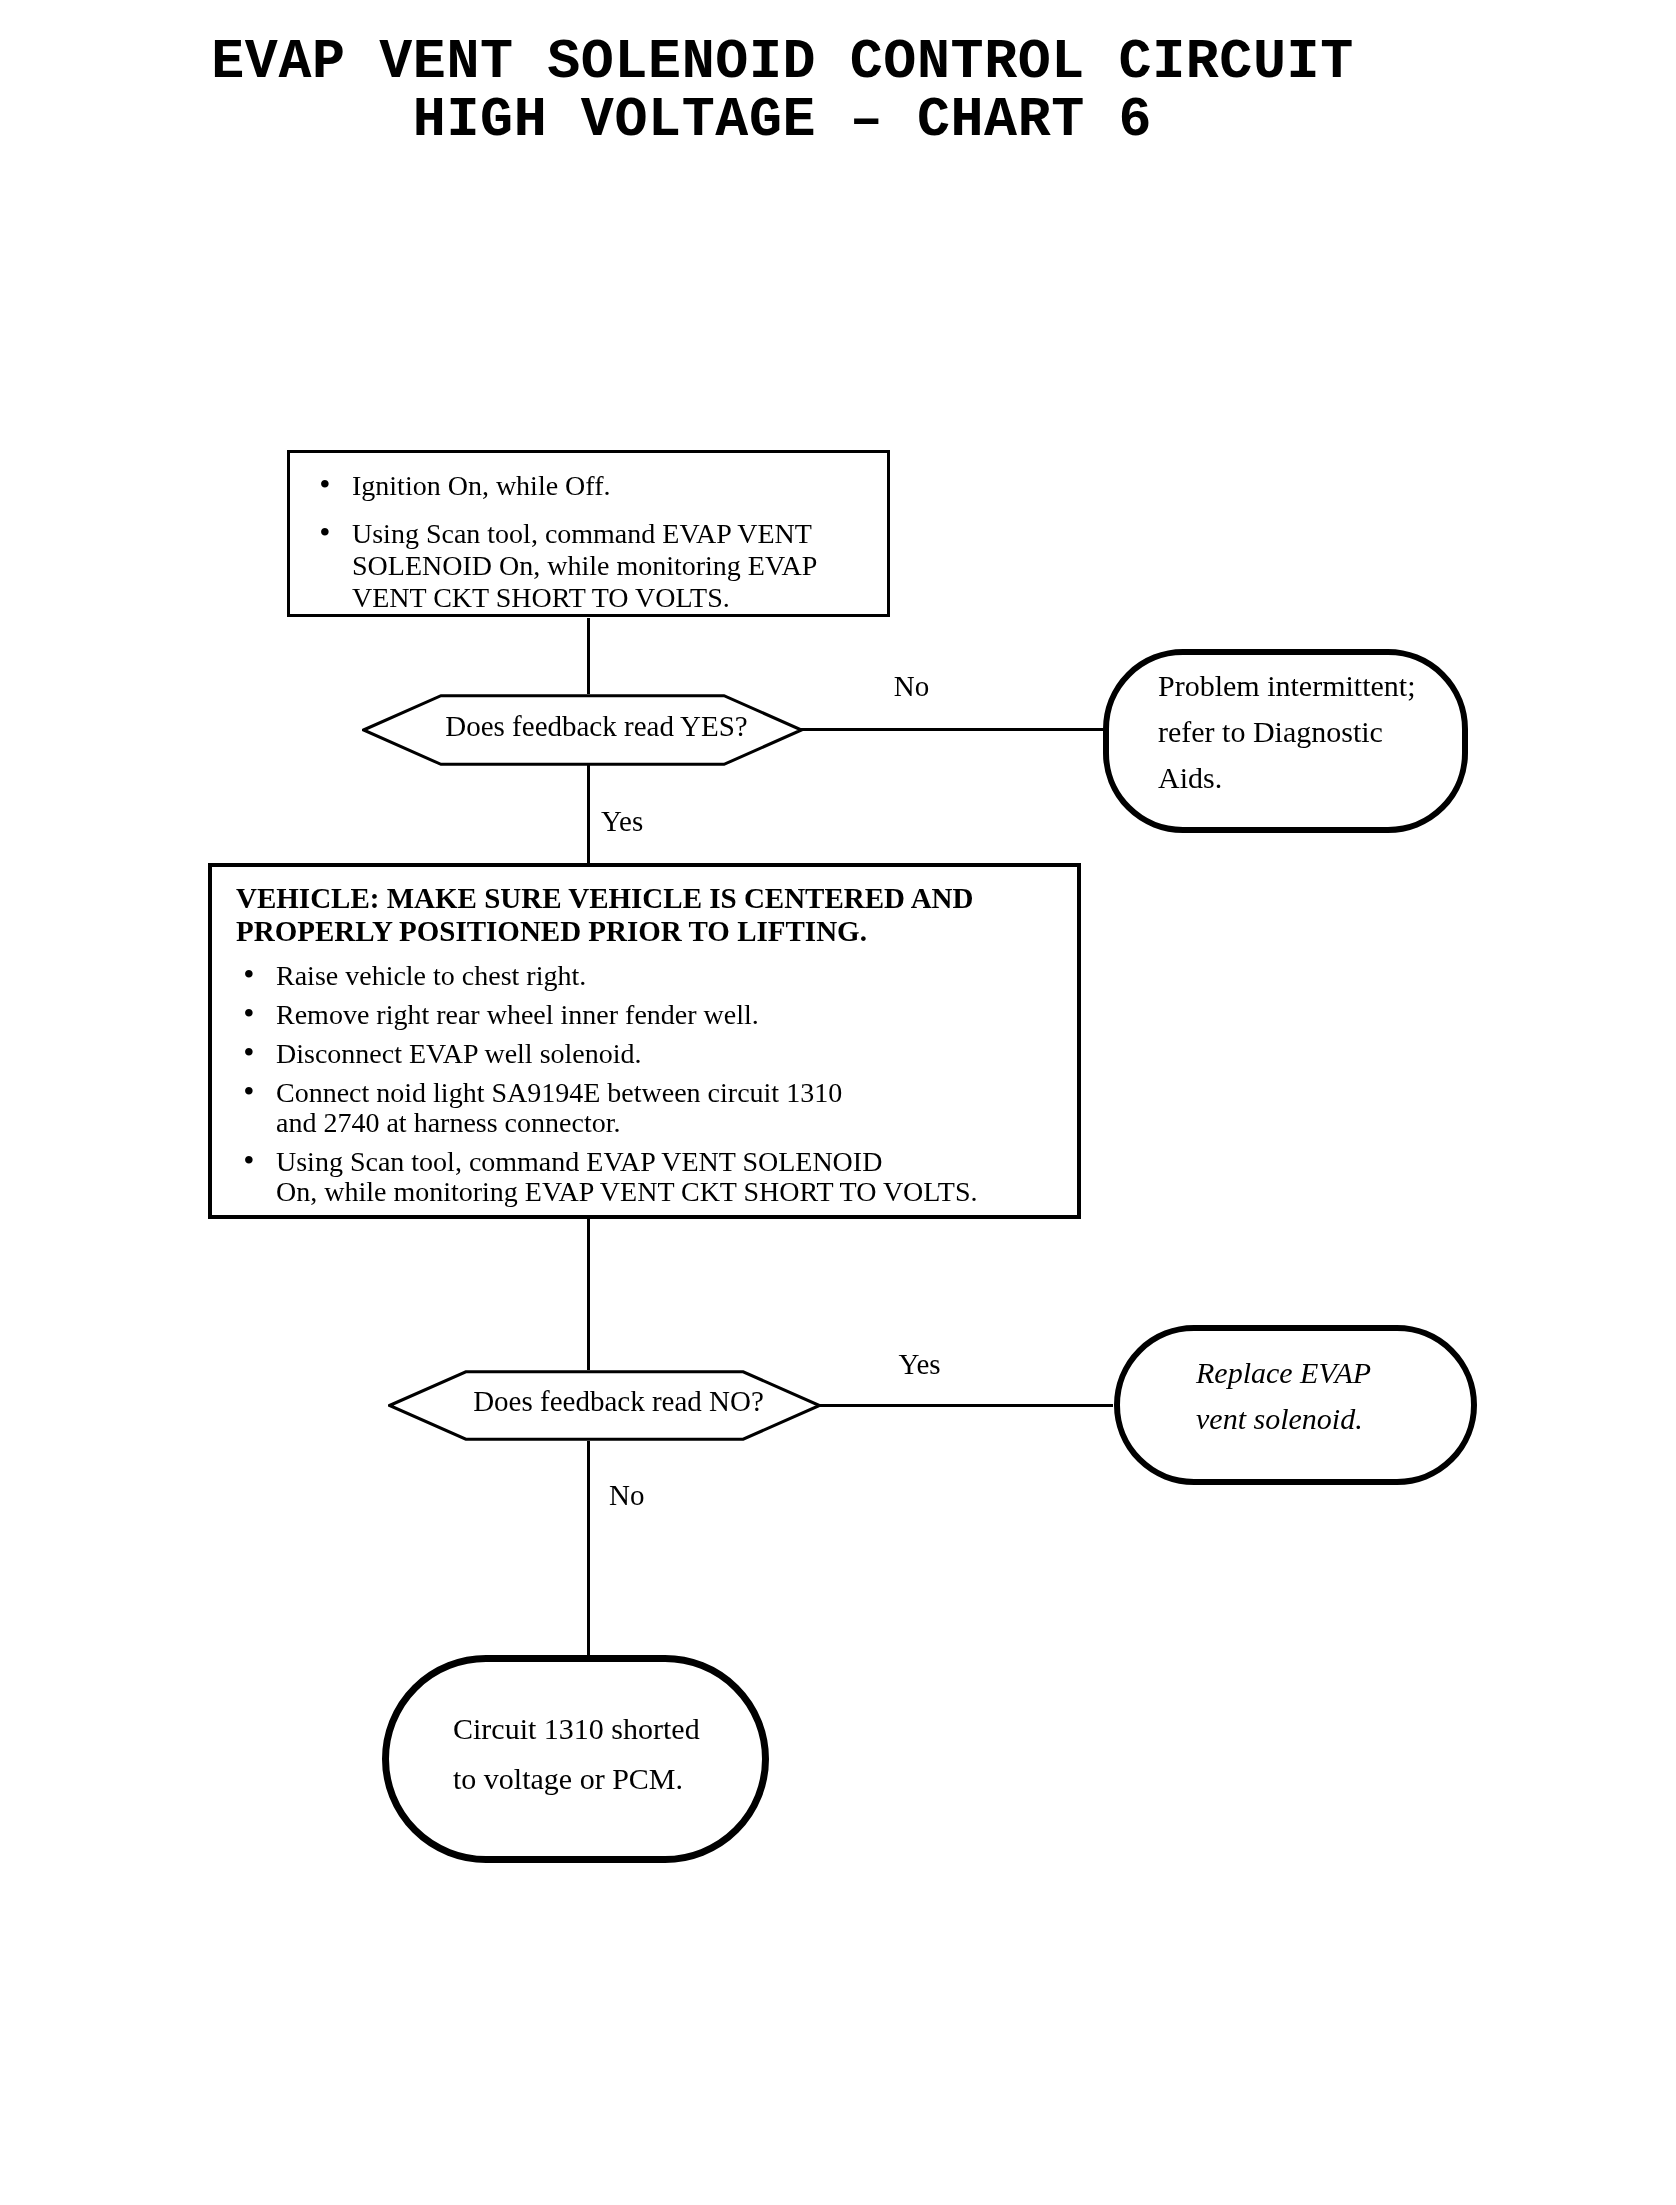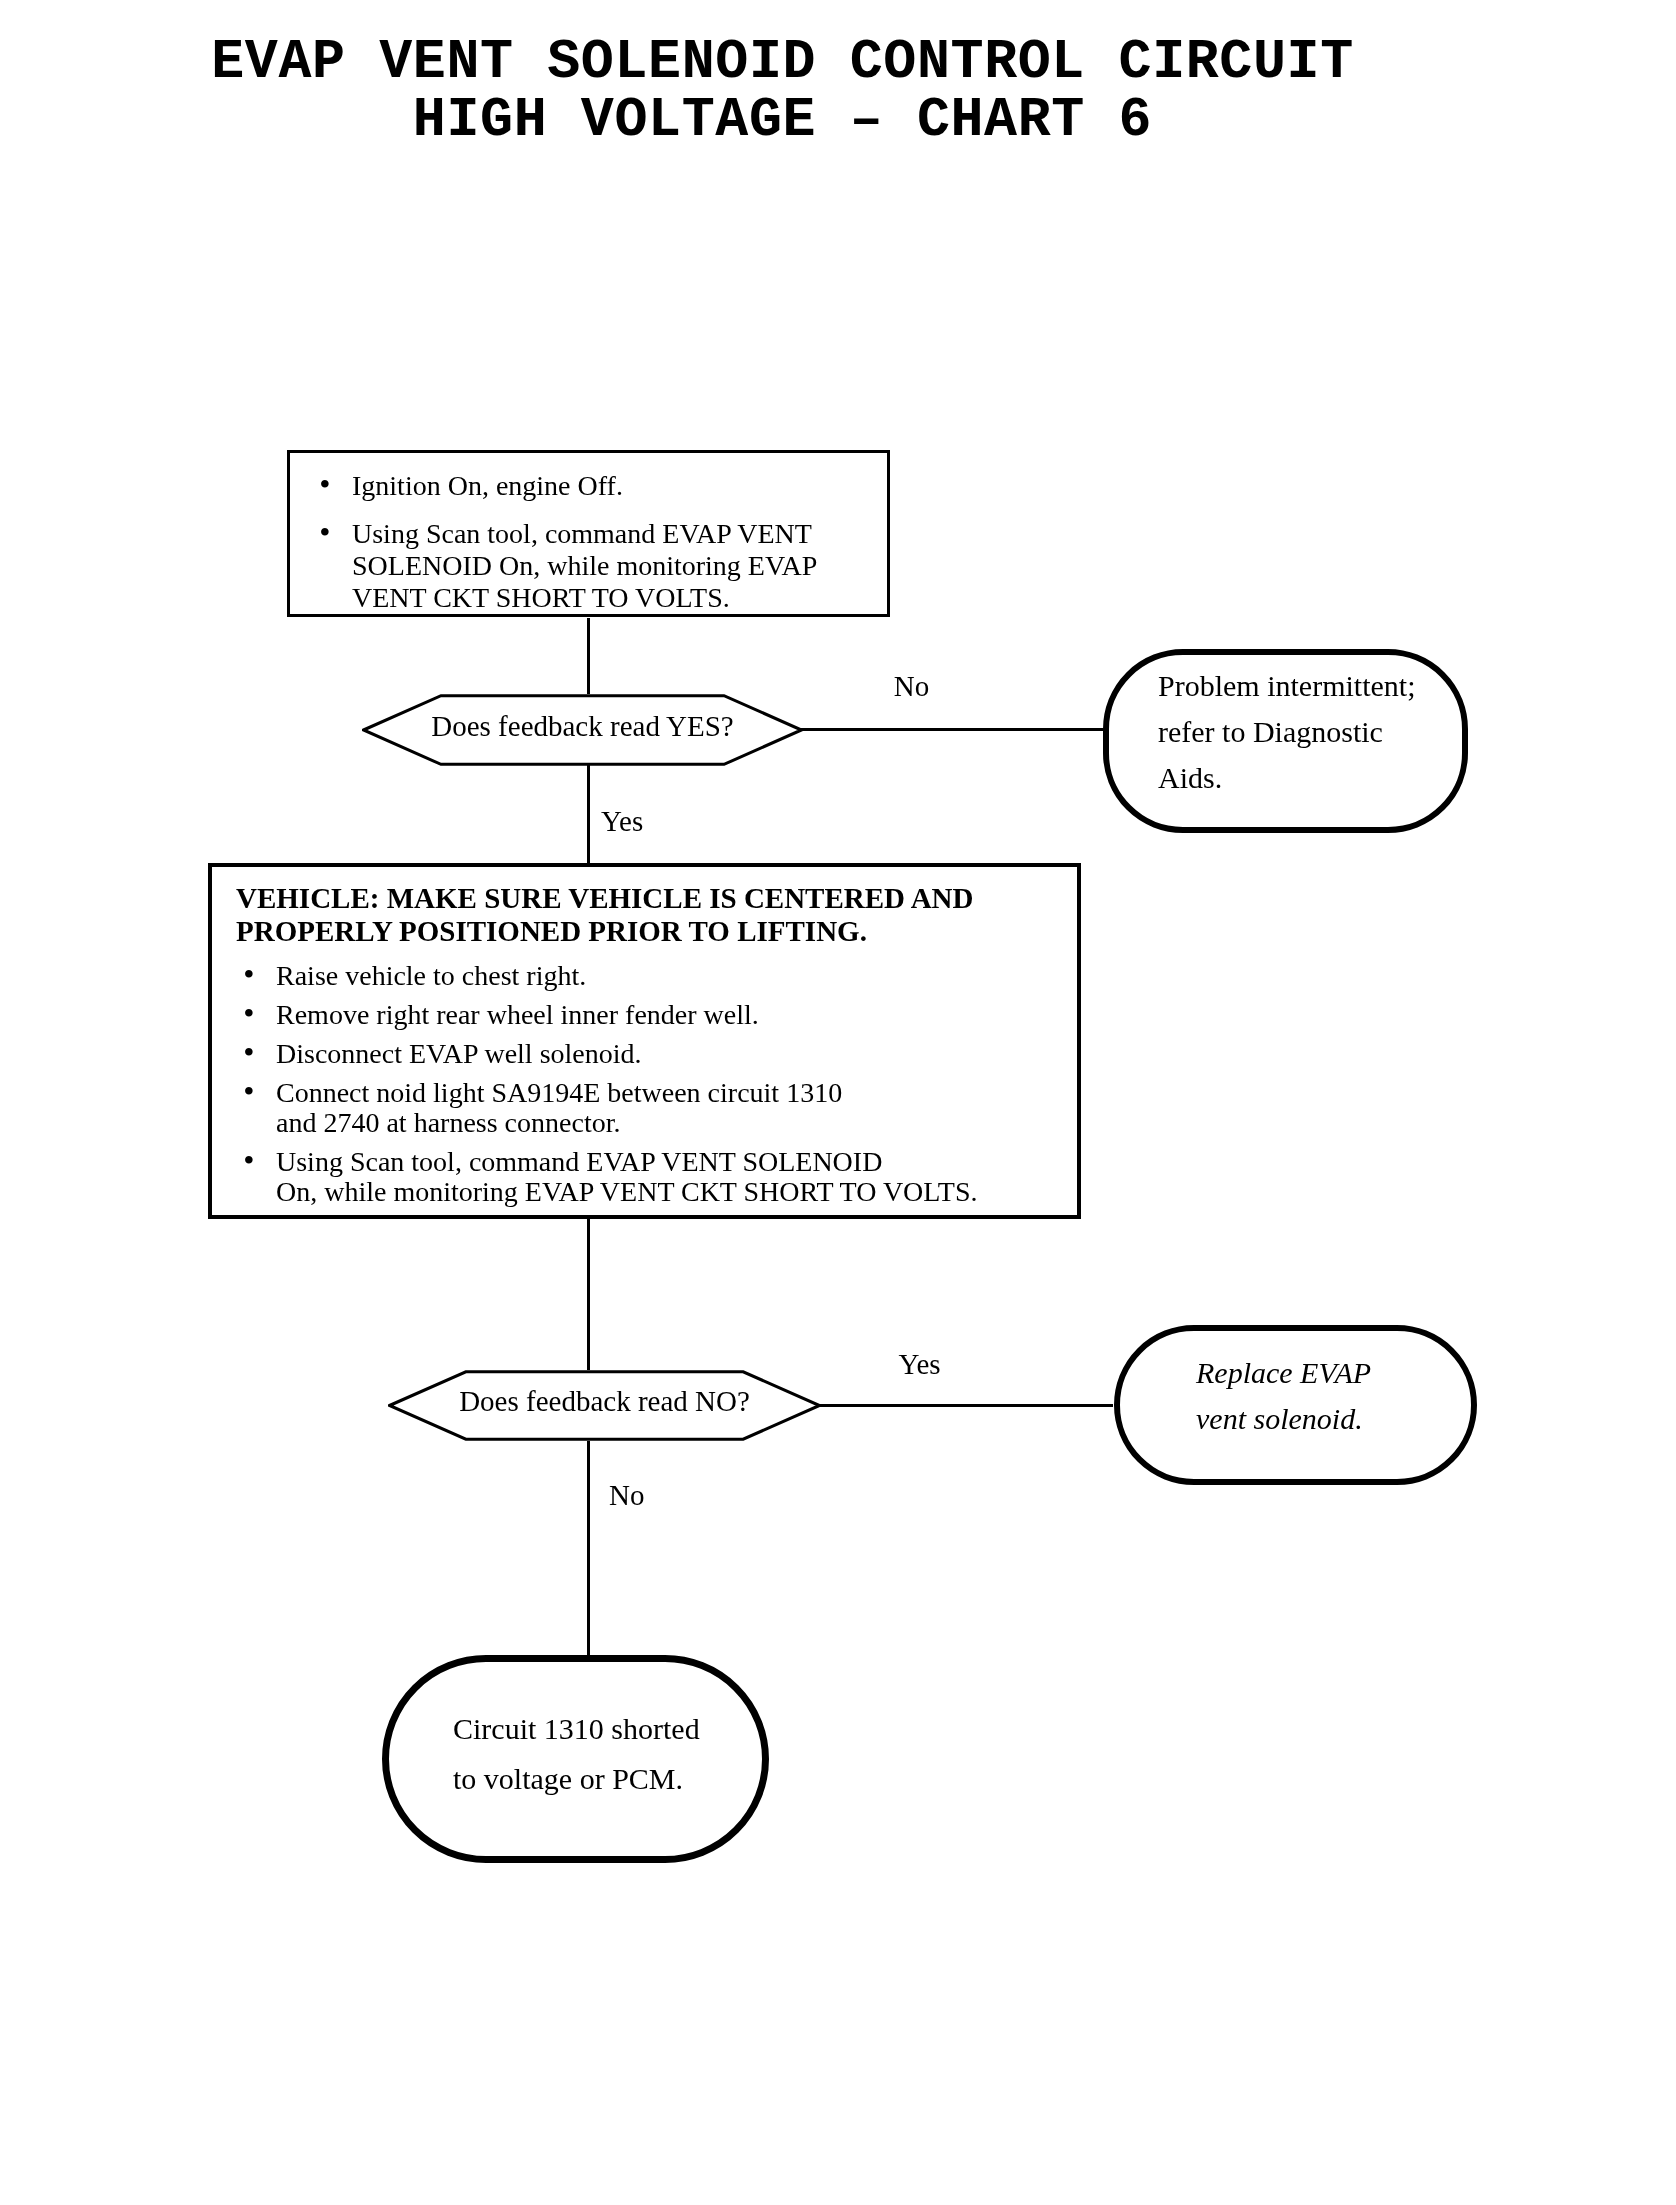--- a/index.html
+++ b/index.html
@@ -39,21 +39,21 @@
   #vline4 { left:587px; top:1441px; width:3px; height:215px; }
   #hline1 { left:801px; top:728px; width:302px; height:3px; }
   #hline2 { left:819px; top:1404px; width:294px; height:3px; }
 
   
   .hex { position:absolute; }
   #hex1 { left:362px; top:694px; width:441px; height:72px; }
   #hex2 { left:388px; top:1370px; width:433px; height:71px; }
   .hex svg { position:absolute; left:0; top:0; width:100%; height:100%; }
   .hex .q {
-    position:absolute; left:0; top:0; width:100%; height:100%;
+    position:absolute; left:14px; top:0; width:100%; height:100%;
     display:flex; align-items:center; justify-content:center;
     font-size:29px; padding-bottom:8px; box-sizing:border-box;
   }
 
   
   .branch { position:absolute; font-size:29px; line-height:34px; }
   #no1  { left:869px; top:669px; width:85px; text-align:center; }
   #yes1 { left:601px;  top:804px; }
   #yes2 { left:880px; top:1347px; width:79px; text-align:center; }
   #no2  { left:609px; top:1478px; }
@@ -73,21 +73,21 @@
 
 <div id="page">
 
   <div id="title">
     <div>EVAP VENT SOLENOID CONTROL CIRCUIT</div>
     <div>HIGH VOLTAGE – CHART 6</div>
   </div>
 
   <div id="step1" class="rect-box">
     <ul class="bullets">
-      <li class="multiline">Ignition On, engine Off.</li>
+      <li class="multiline">Ignition On, while Off.</li>
       <li class="multiline">Using Scan tool, command EVAP VENT
 SOLENOID On, while monitoring EVAP
 VENT CKT SHORT TO VOLTS.</li>
     </ul>
   </div>
 
   <div id="vline1" class="vline"></div>
 
   <div id="hex1" class="hex">
     <svg viewBox="0 0 726 118">

